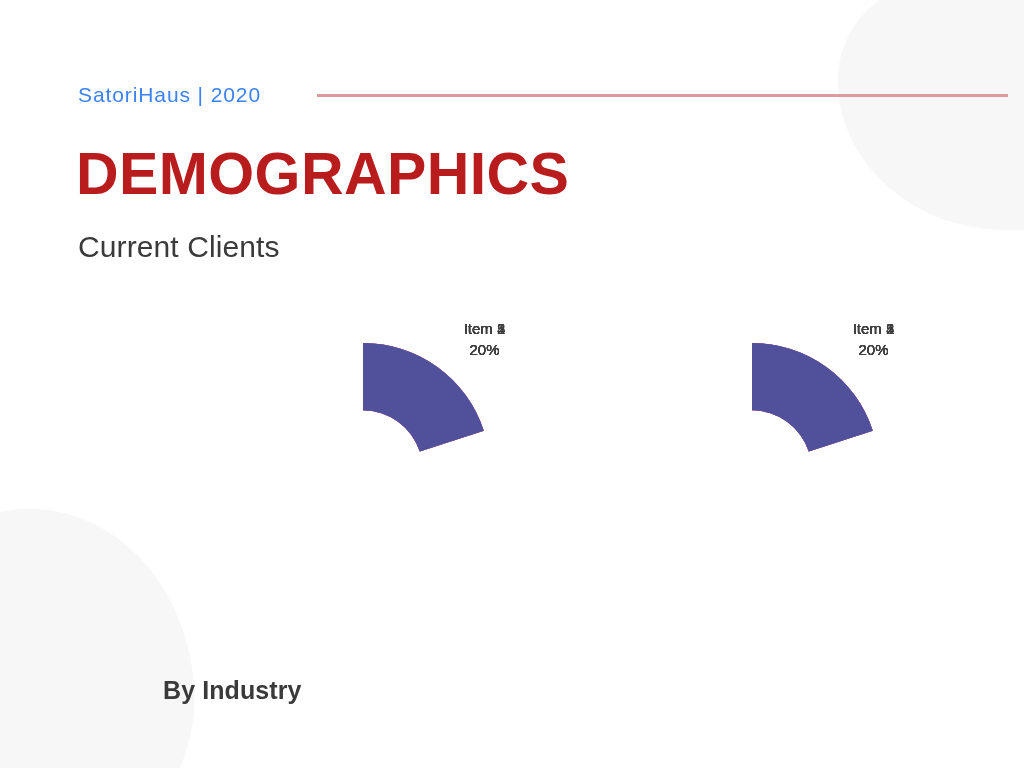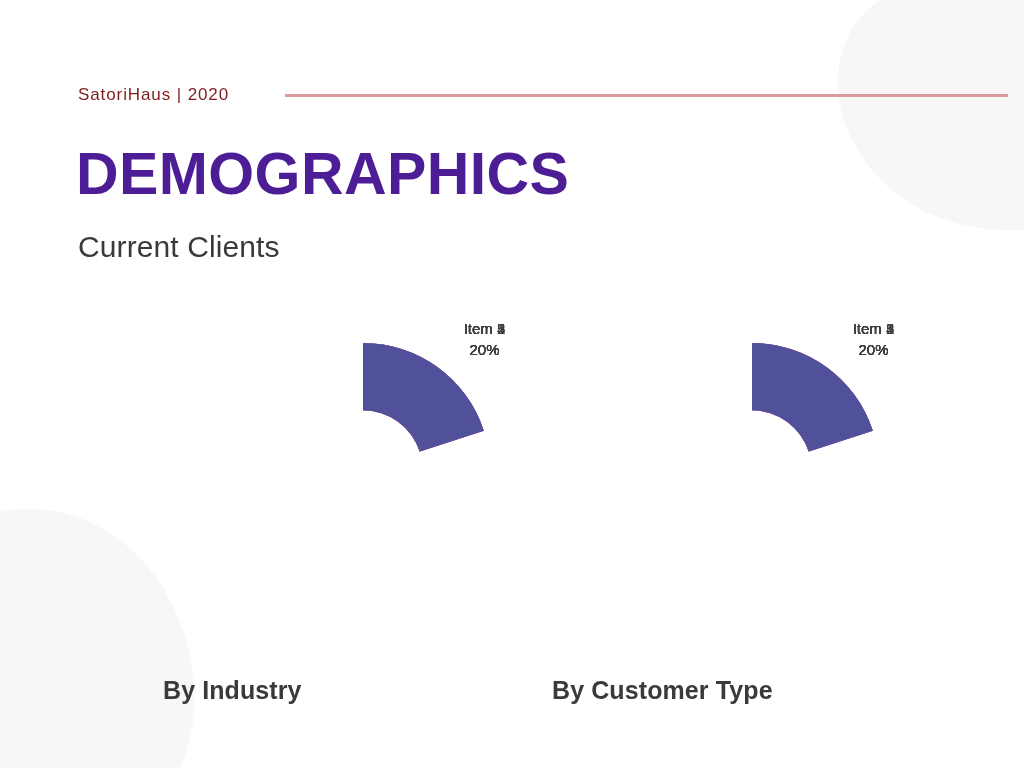--- a/index.html
+++ b/index.html
@@ -37,40 +37,40 @@
   .eyebrow-row {
     position: absolute;
     left: 78px;
     top: 80px;
     width: 930px;
     height: 30px;
     display: flex;
     align-items: center;
   }
   .eyebrow {
-    font-size: 17px;
-    color: #7f1d1d;
+    font-size: 21px;
+    color: #3b82f6;
     letter-spacing: 0.9px;
     white-space: nowrap;
     font-weight: 400;
   }
   .eyebrow-rule {
     flex: 1 1 auto;
     height: 3px;
     margin-left: 56px;
     background: #dd9a9e;
   }
 
   .page-title {
     position: absolute;
     left: 76px;
     top: 144px;
     font-size: 59px;
     font-weight: 700;
-    color: #4c1d95;
+    color: #b91c1c;
     letter-spacing: 0.4px;
     line-height: 1.05;
   }
 
   .page-subtitle {
     position: absolute;
     left: 78px;
     top: 230px;
     font-size: 30px;
     font-weight: 400;
@@ -207,17 +207,16 @@
         </div>
         <div class="slice-label lab-anchor-center" id="lab-1-3" style="left: 300.633px; transform: translate(0px, -50%); top: 43.7483px;">
           <span class="lab-name">Item 4</span>
           <span class="lab-val">20%</span>
         </div>
         <div class="slice-label lab-anchor-center" id="lab-1-4" style="left: 300.633px; transform: translate(0px, -50%); top: 43.7483px;">
           <span class="lab-name">Item 5</span>
           <span class="lab-val">20%</span>
         </div>
       </div>
-      <div class="chart-caption">By Customer Type</div>
     </div>
 
   </div>
 </div>
 
 </body></html>

